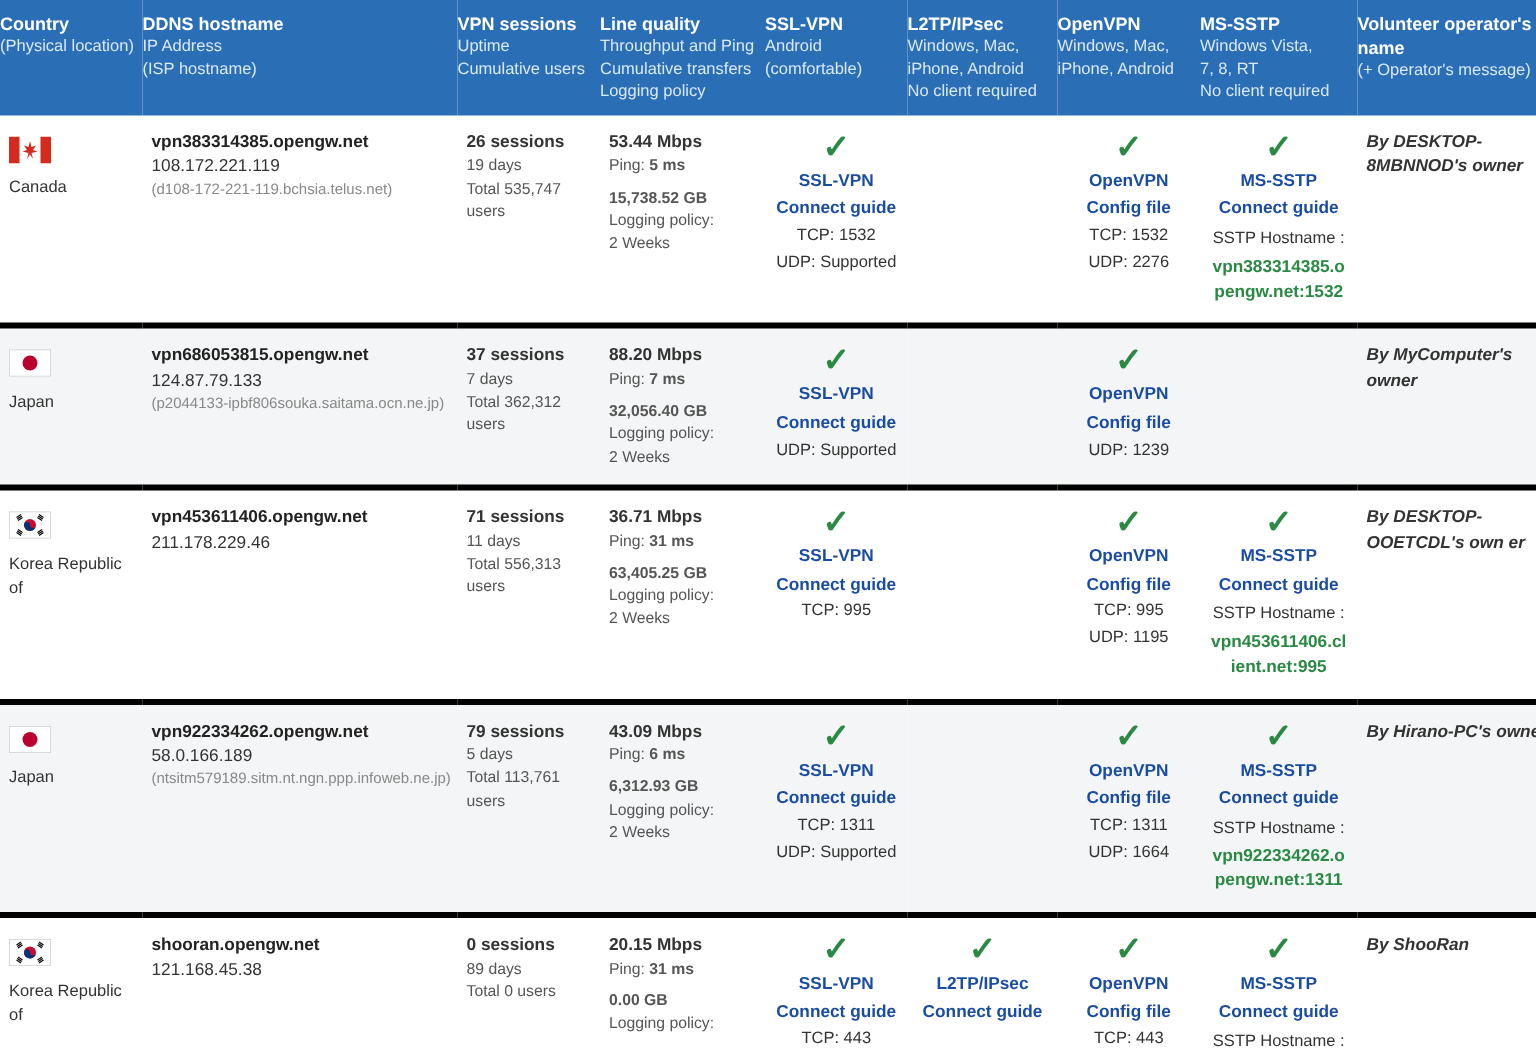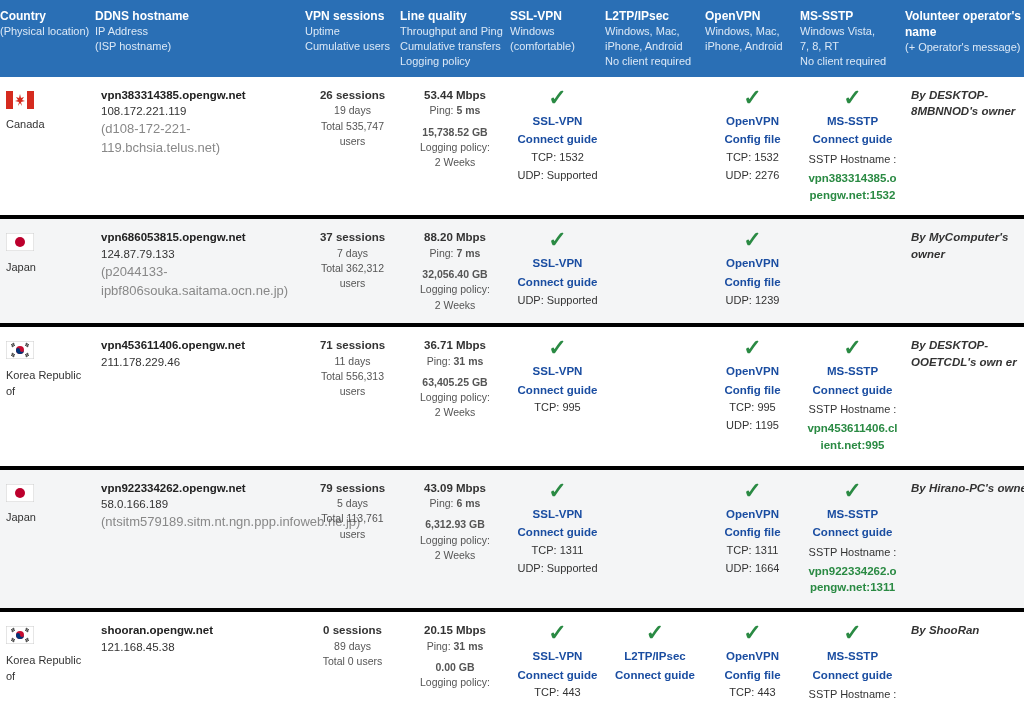--- a/index.html
+++ b/index.html
@@ -33,24 +33,24 @@
   }
   tbody tr.alt { background: #f4f5f6; }
   tbody td {
     vertical-align: top;
     padding: 10px 6px;
     border-bottom: 4px solid #000000;
     font-size: 11.5px;
     line-height: 1.45;
   }
   td.center { text-align: center; }
-  td.right { text-align: center; }
+  td.right { text-align: left; }
   .b { font-weight: 700; }
   .small { font-size: 10.5px; color: #555; }
-  .tiny { font-size: 13px; color: #888; }
+  .tiny { font-size: 10px; color: #888; }
   .country-cell { }
   .flag { width: 28px; height: 18px; display:inline-block; margin-top:4px; }
   .country-name { display:block; margin-top:4px; font-size:11px; }
   .link-blue { color: #1a4da1; font-weight: 600; cursor: pointer; }
   .link-green { color: #2a8a43; font-weight: 600; word-break: break-all; }
   .check {
     display:inline-block;
     font-size: 22px;
     color: #2a8a43;
     font-weight: bold;
@@ -104,21 +104,21 @@
         <span class="sub">Cumulative users</span>
       </th>
       <th>
         <span>Line quality</span>
         <span class="sub">Throughput and Ping</span>
         <span class="sub">Cumulative transfers</span>
         <span class="sub">Logging policy</span>
       </th>
       <th>
         <span>SSL-VPN</span>
-        <span class="sub">Windows</span>
+        <span class="sub">Android</span>
         <span class="sub">(comfortable)</span>
       </th>
       <th>
         <span>L2TP/IPsec</span>
         <span class="sub">Windows, Mac,</span>
         <span class="sub">iPhone, Android</span>
         <span class="sub">No client required</span>
       </th>
       <th>
         <span>OpenVPN</span>

